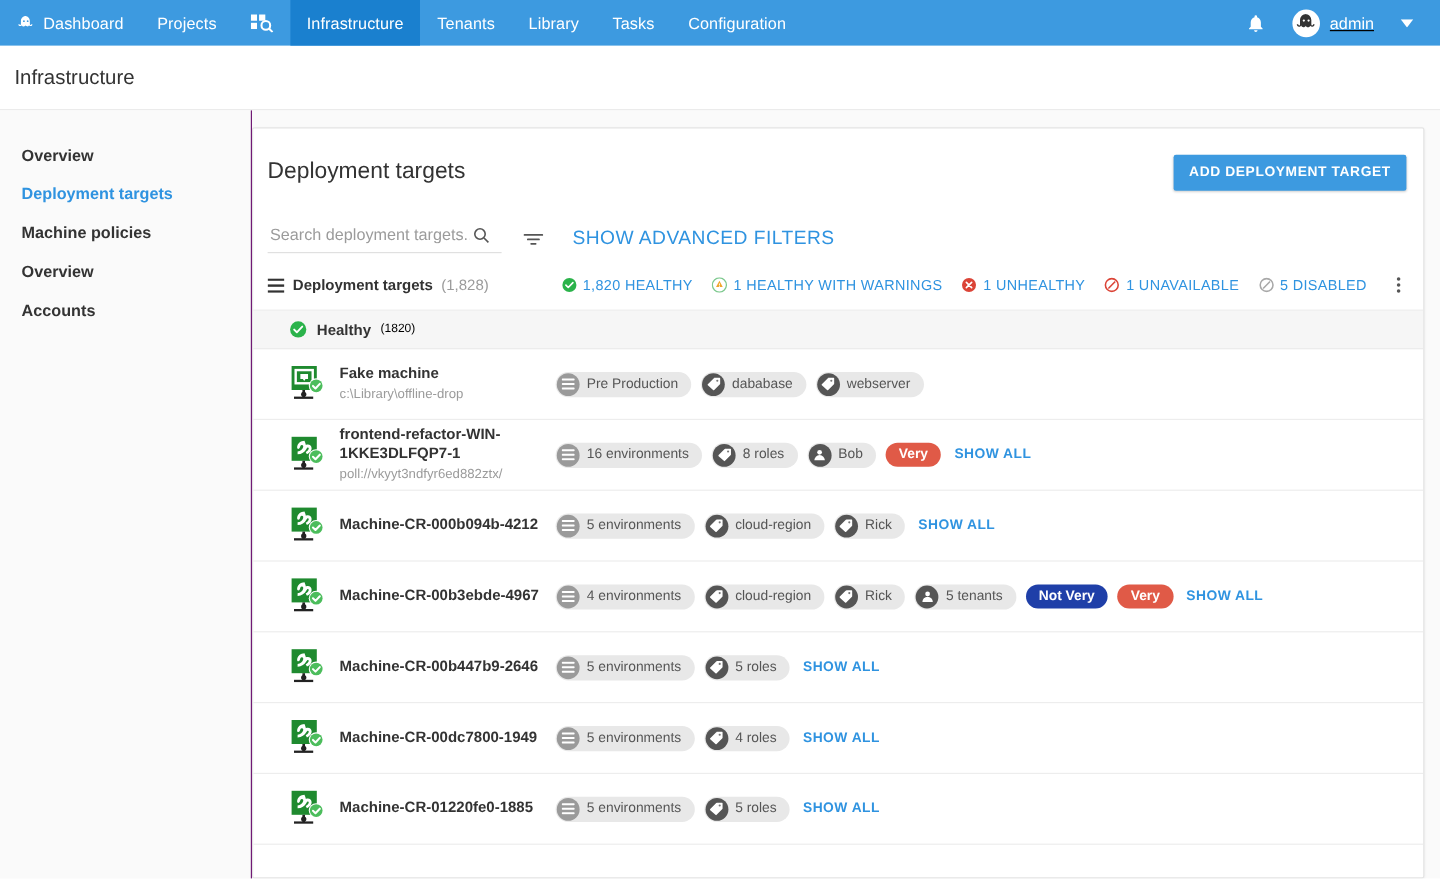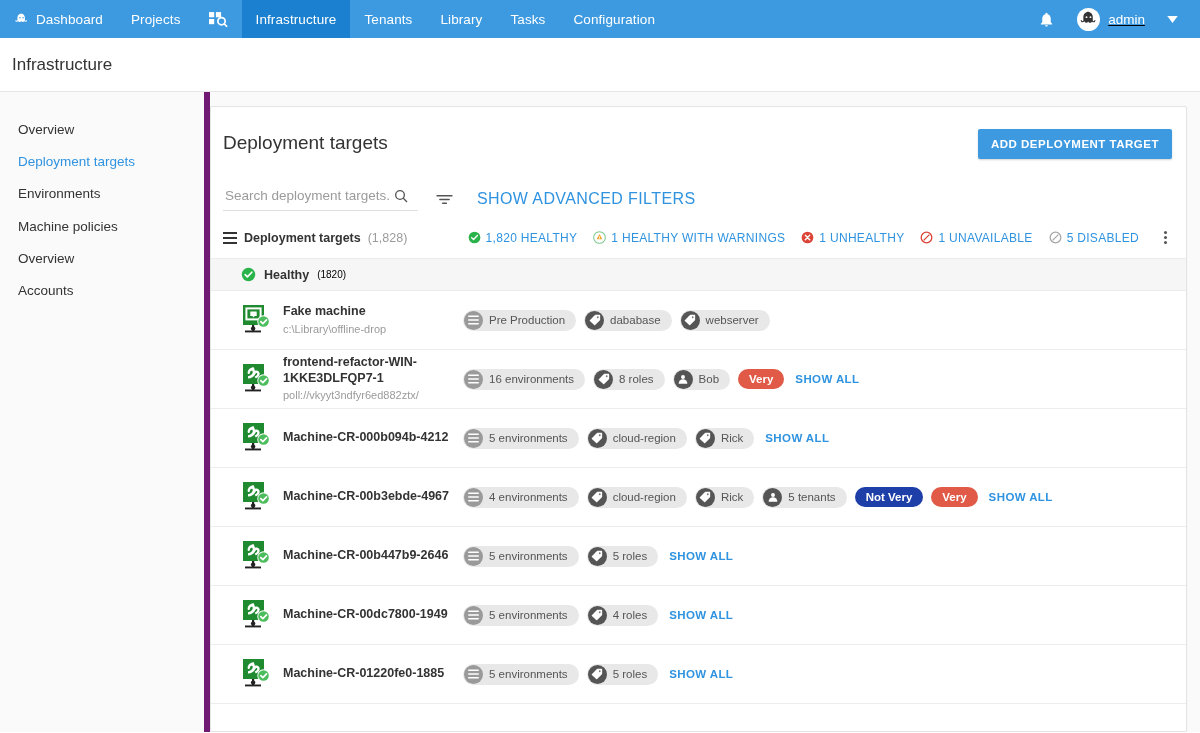--- a/index.html
+++ b/index.html
@@ -68,22 +68,23 @@
   
   .page-body {
     display: flex;
     height: calc(733px - 38px - 55px);
     background: #fafafa;
   }
   .sidebar {
     width: 210px;
     flex: 0 0 210px;
     background: #fafafa;
-    border-right: 6px solid #701a75;
+    border-right: 1px solid #701a75;
     padding-top: 22px;
+    font-weight: bold;
   }
   .side-item {
     padding: 7px 0 7px 18px;
     font-size: 13.5px;
     color: #333333;
     cursor: pointer;
     line-height: 1.35;
   }
   .side-item.active { color: #2f93e0; }
 
@@ -312,21 +313,20 @@
 
 <div class="titlebar">
   <div class="page-title">Infrastructure</div>
 </div>
 
 <div class="page-body">
 
   <div class="sidebar" id="sidebar">
       <div class="side-item"><span>Overview</span></div>
       <div class="side-item active"><span>Deployment targets</span></div>
-      <div class="side-item"><span>Environments</span></div>
       <div class="side-item"><span>Machine policies</span></div>
       <div class="side-item"><span>Overview</span></div>
       <div class="side-item"><span>Accounts</span></div>
     </div>
 
   <div class="content">
     <div class="card">
 
       <div class="card-head">
         <div class="card-title">Deployment targets</div>

